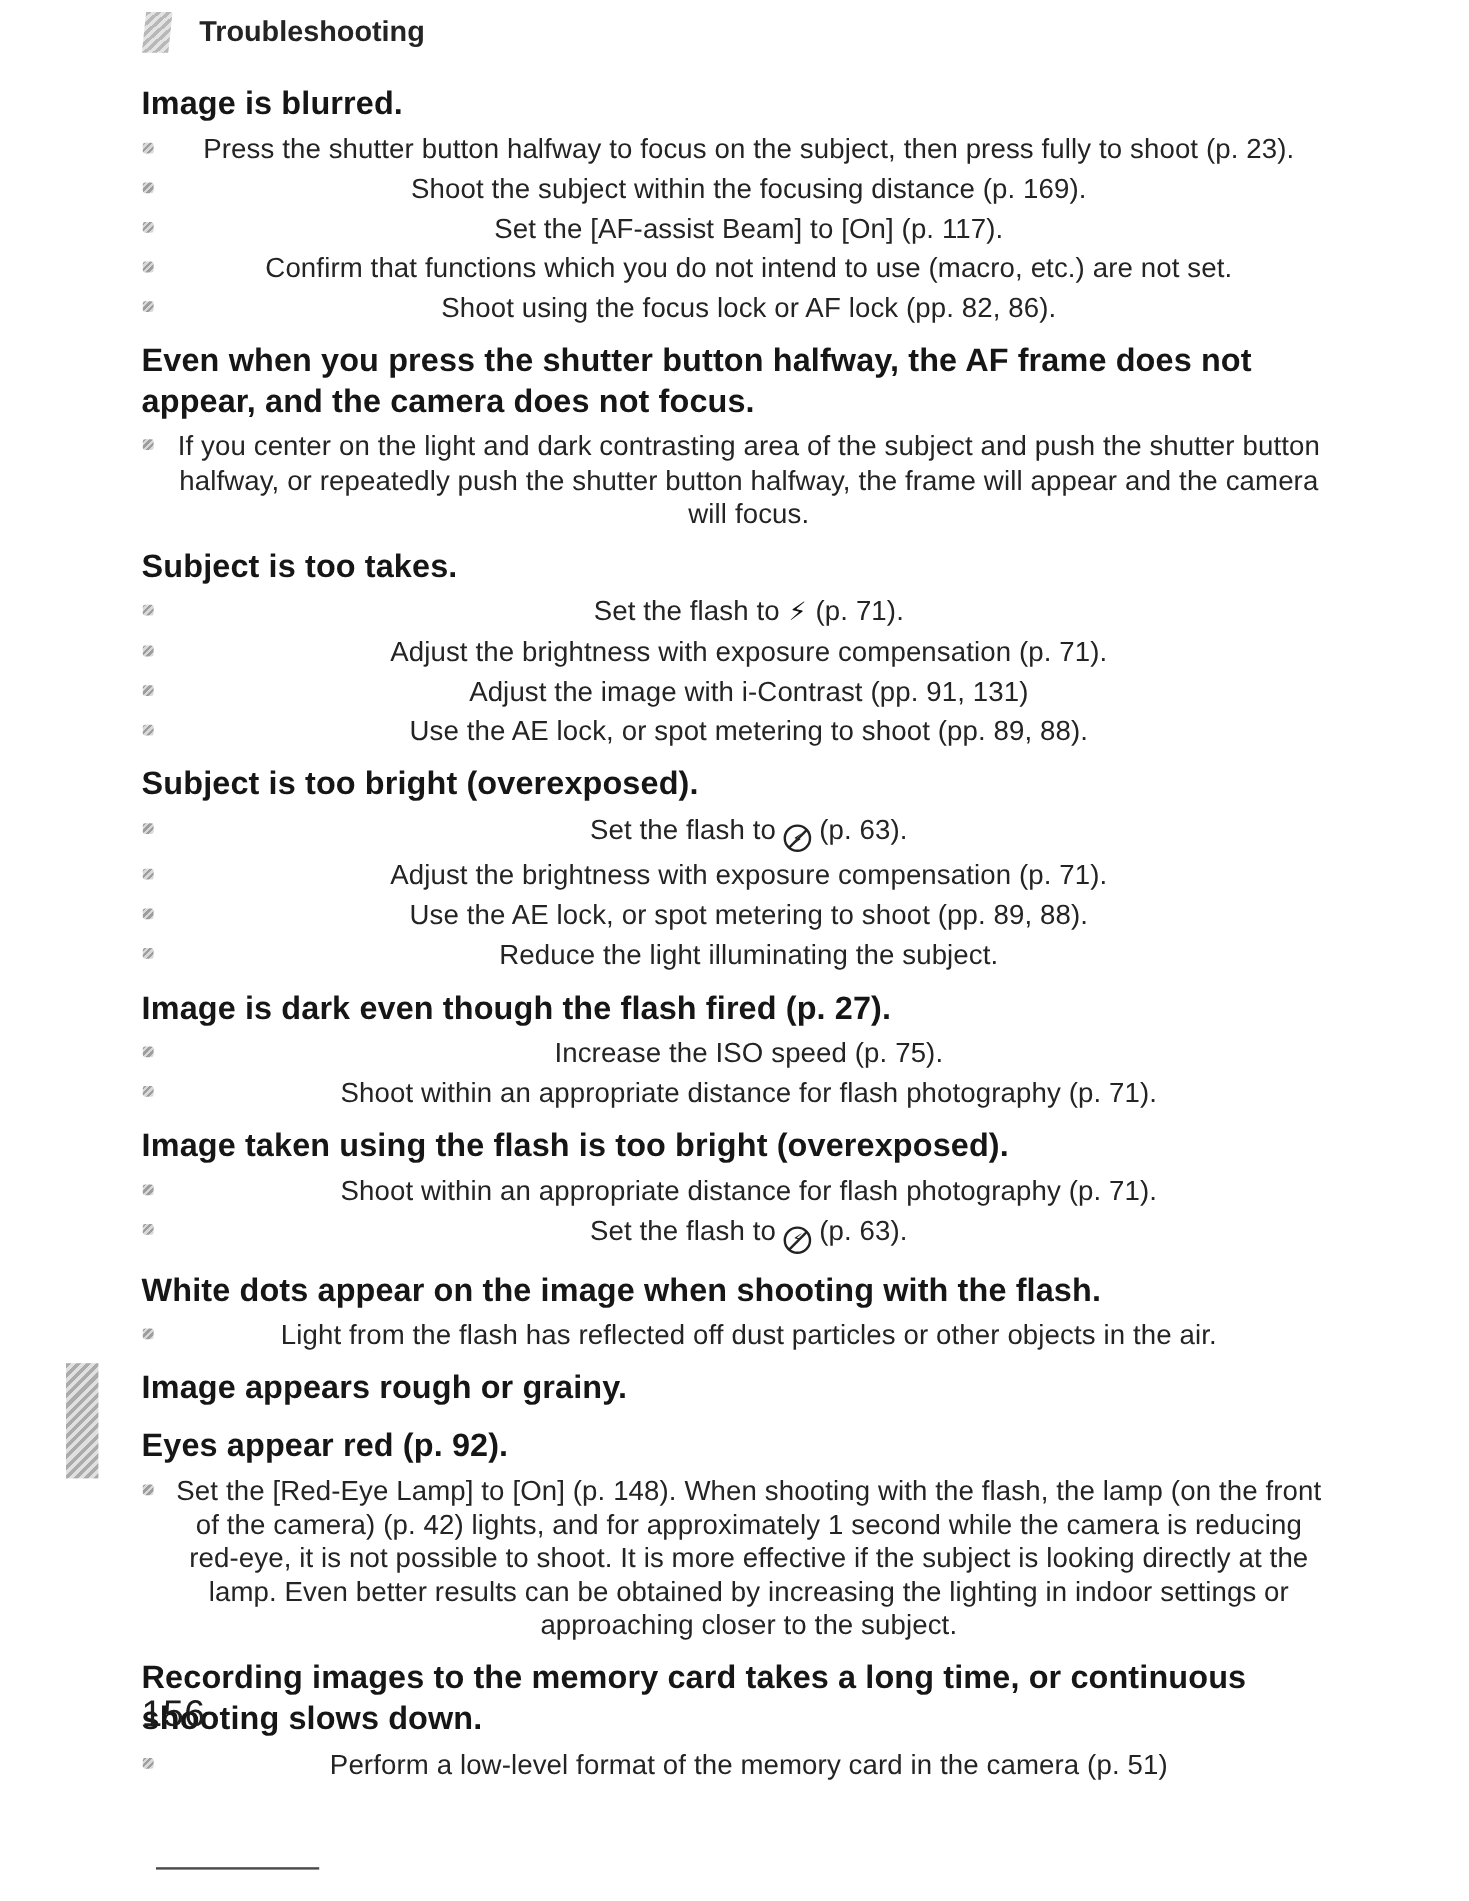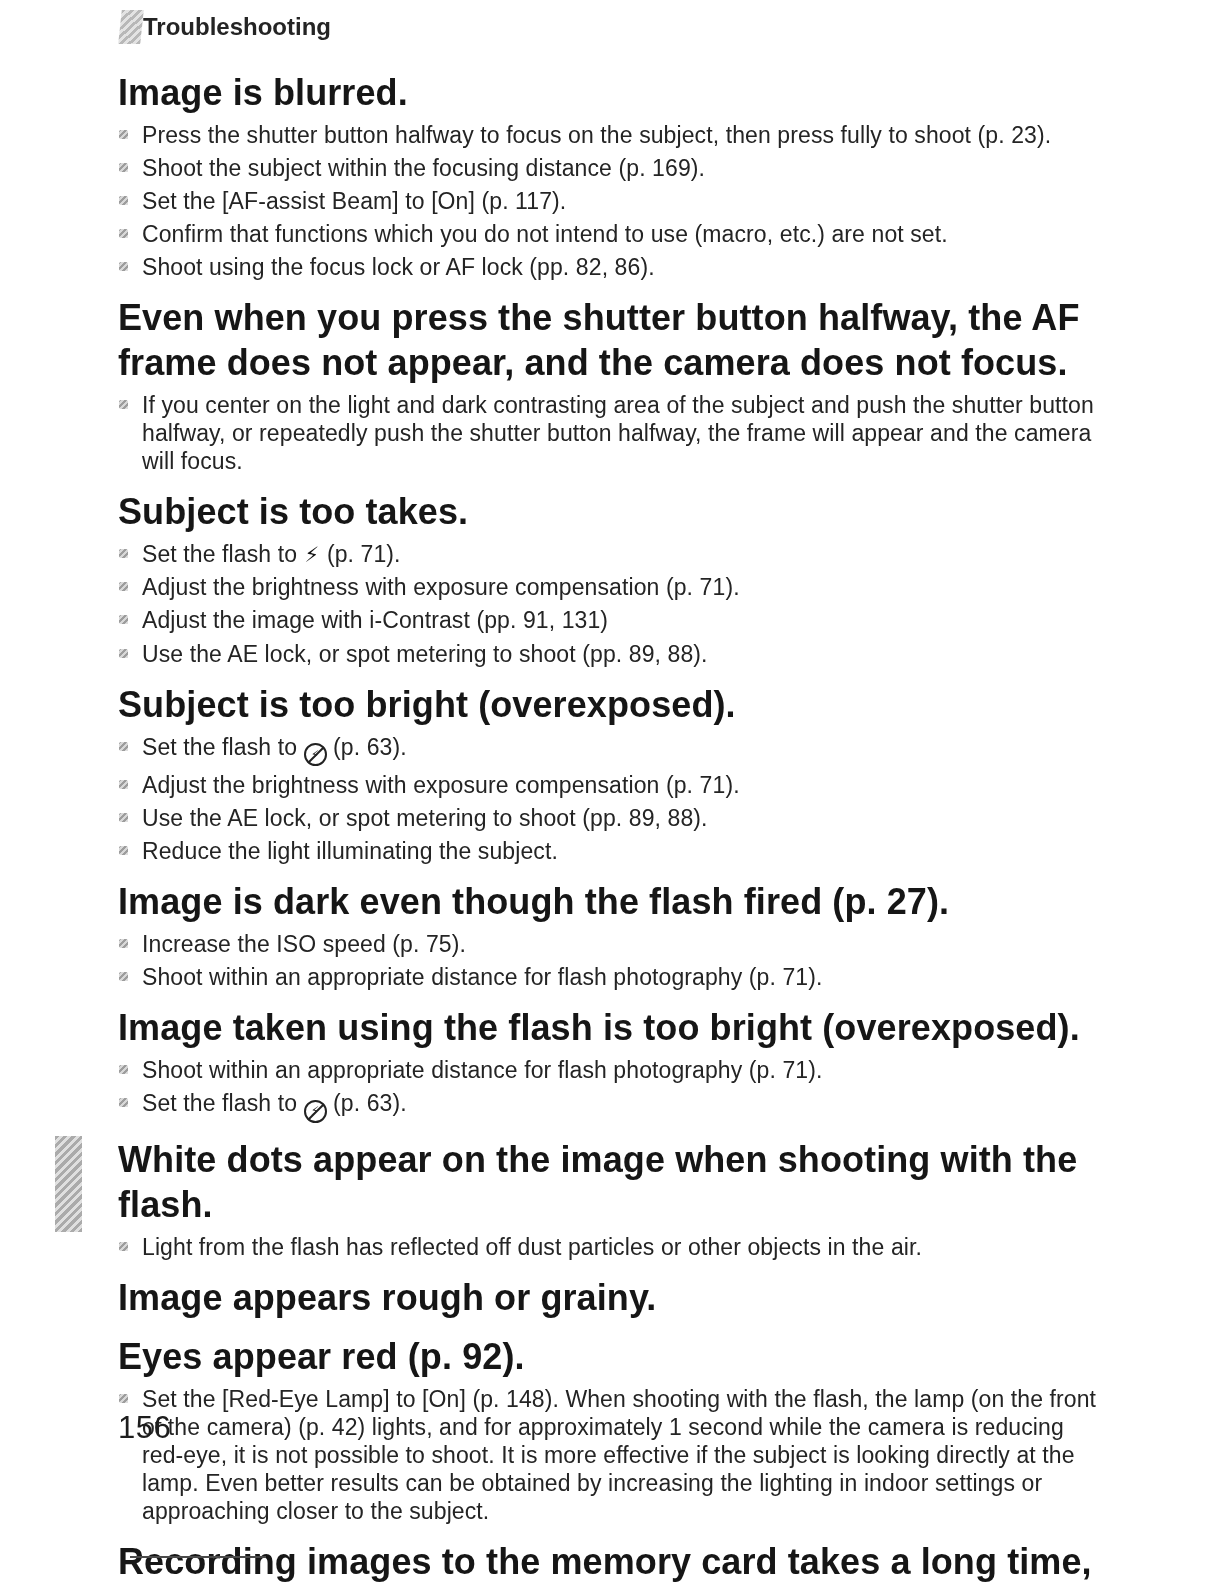--- a/index.html
+++ b/index.html
@@ -16,48 +16,48 @@
     position: relative;
     width: 1224px;
     height: 1584px;
     padding: 10px 118px 0 118px;
   }
 
   
   .doc-header {
     display: flex;
     align-items: center;
-    gap: 1px;
+    gap: 24px;
     margin-bottom: 26px;
     margin-left: 2px;
   }
   .header-icon {
     width: 22px;
     height: 34px;
     background: repeating-linear-gradient(135deg, #b8b8b8 0 3px, #e3e3e3 3px 6px);
     transform: skewX(-6deg);
     flex: 0 0 auto;
   }
   .doc-header .header-title {
     font-size: 24px;
     font-weight: bold;
     color: #242424;
   }
 
   
   section { margin-bottom: 6px; }
   h2 {
-    font-size: 36px;
+    font-size: 27px;
     font-weight: bold;
     color: #161616;
     line-height: 1.25;
     margin: 14px 0 6px 0;
     letter-spacing: 0.1px;
   }
-  ul { list-style: none; }
+  ul { list-style: none; text-align: center; }
   li {
     position: relative;
     font-size: 23px;
     line-height: 1.22;
     color: #242424;
     padding-left: 24px;
     margin-bottom: 5px;
     letter-spacing: 0.1px;
   }
   li::before {

